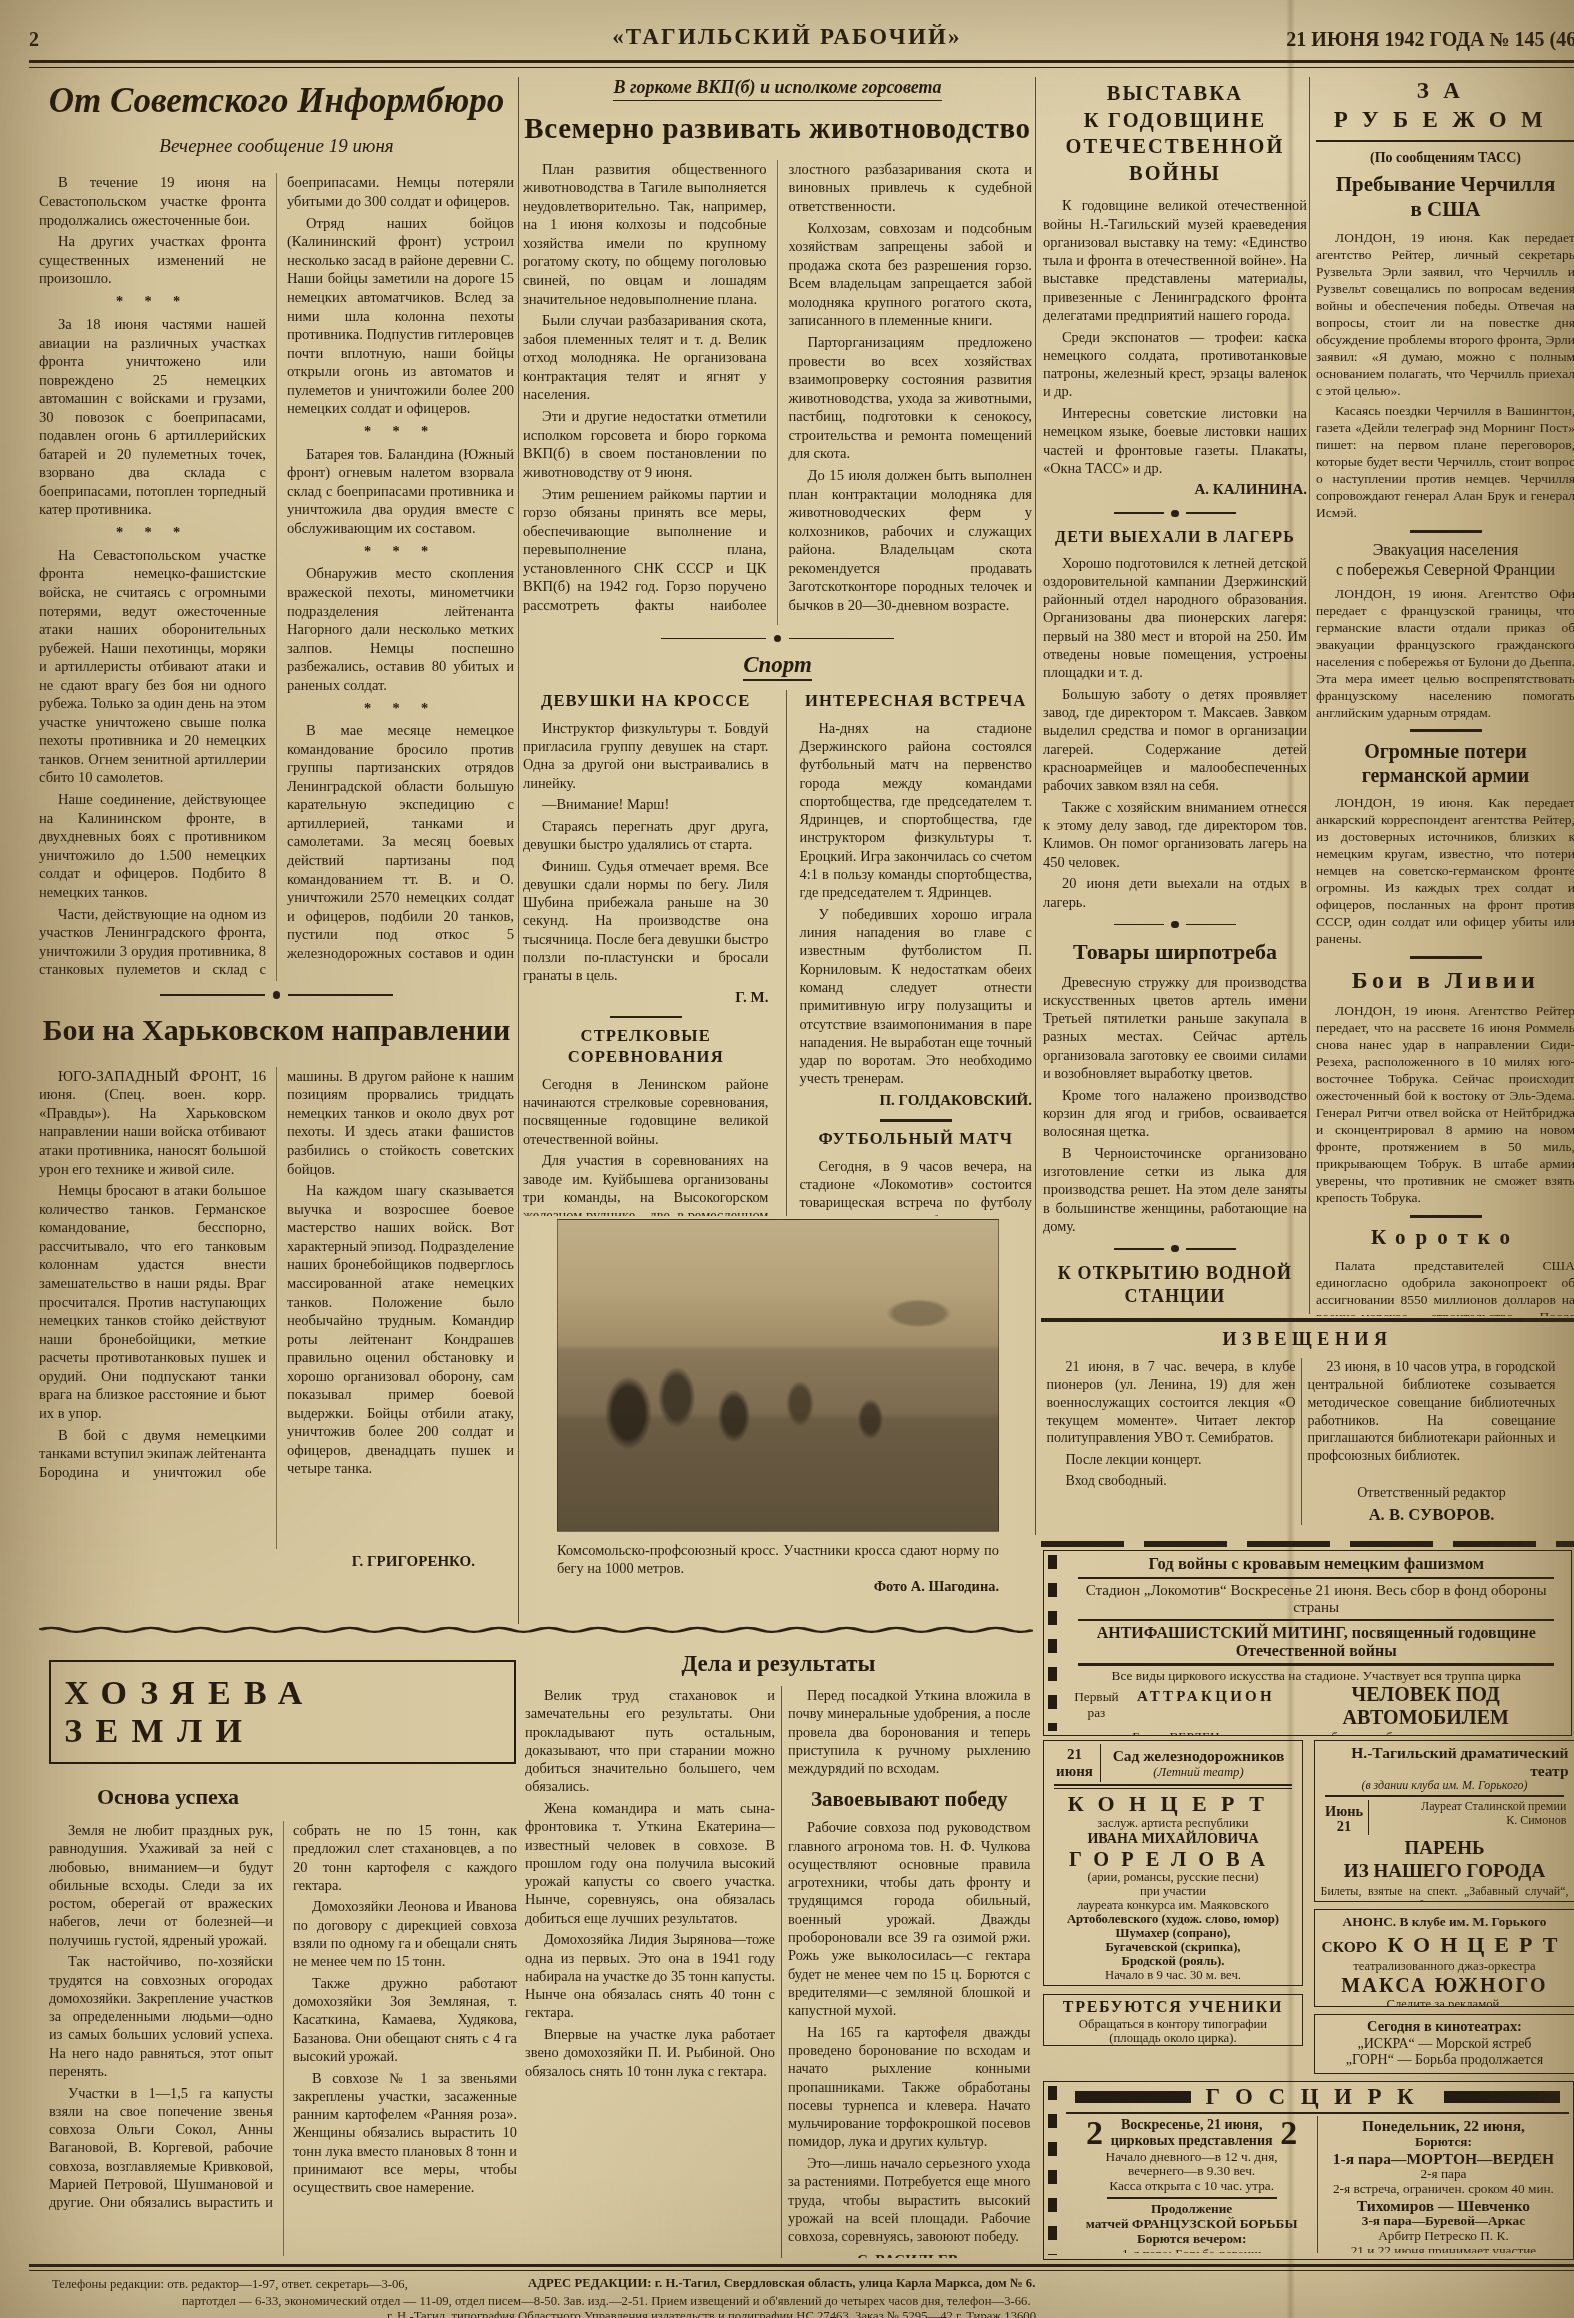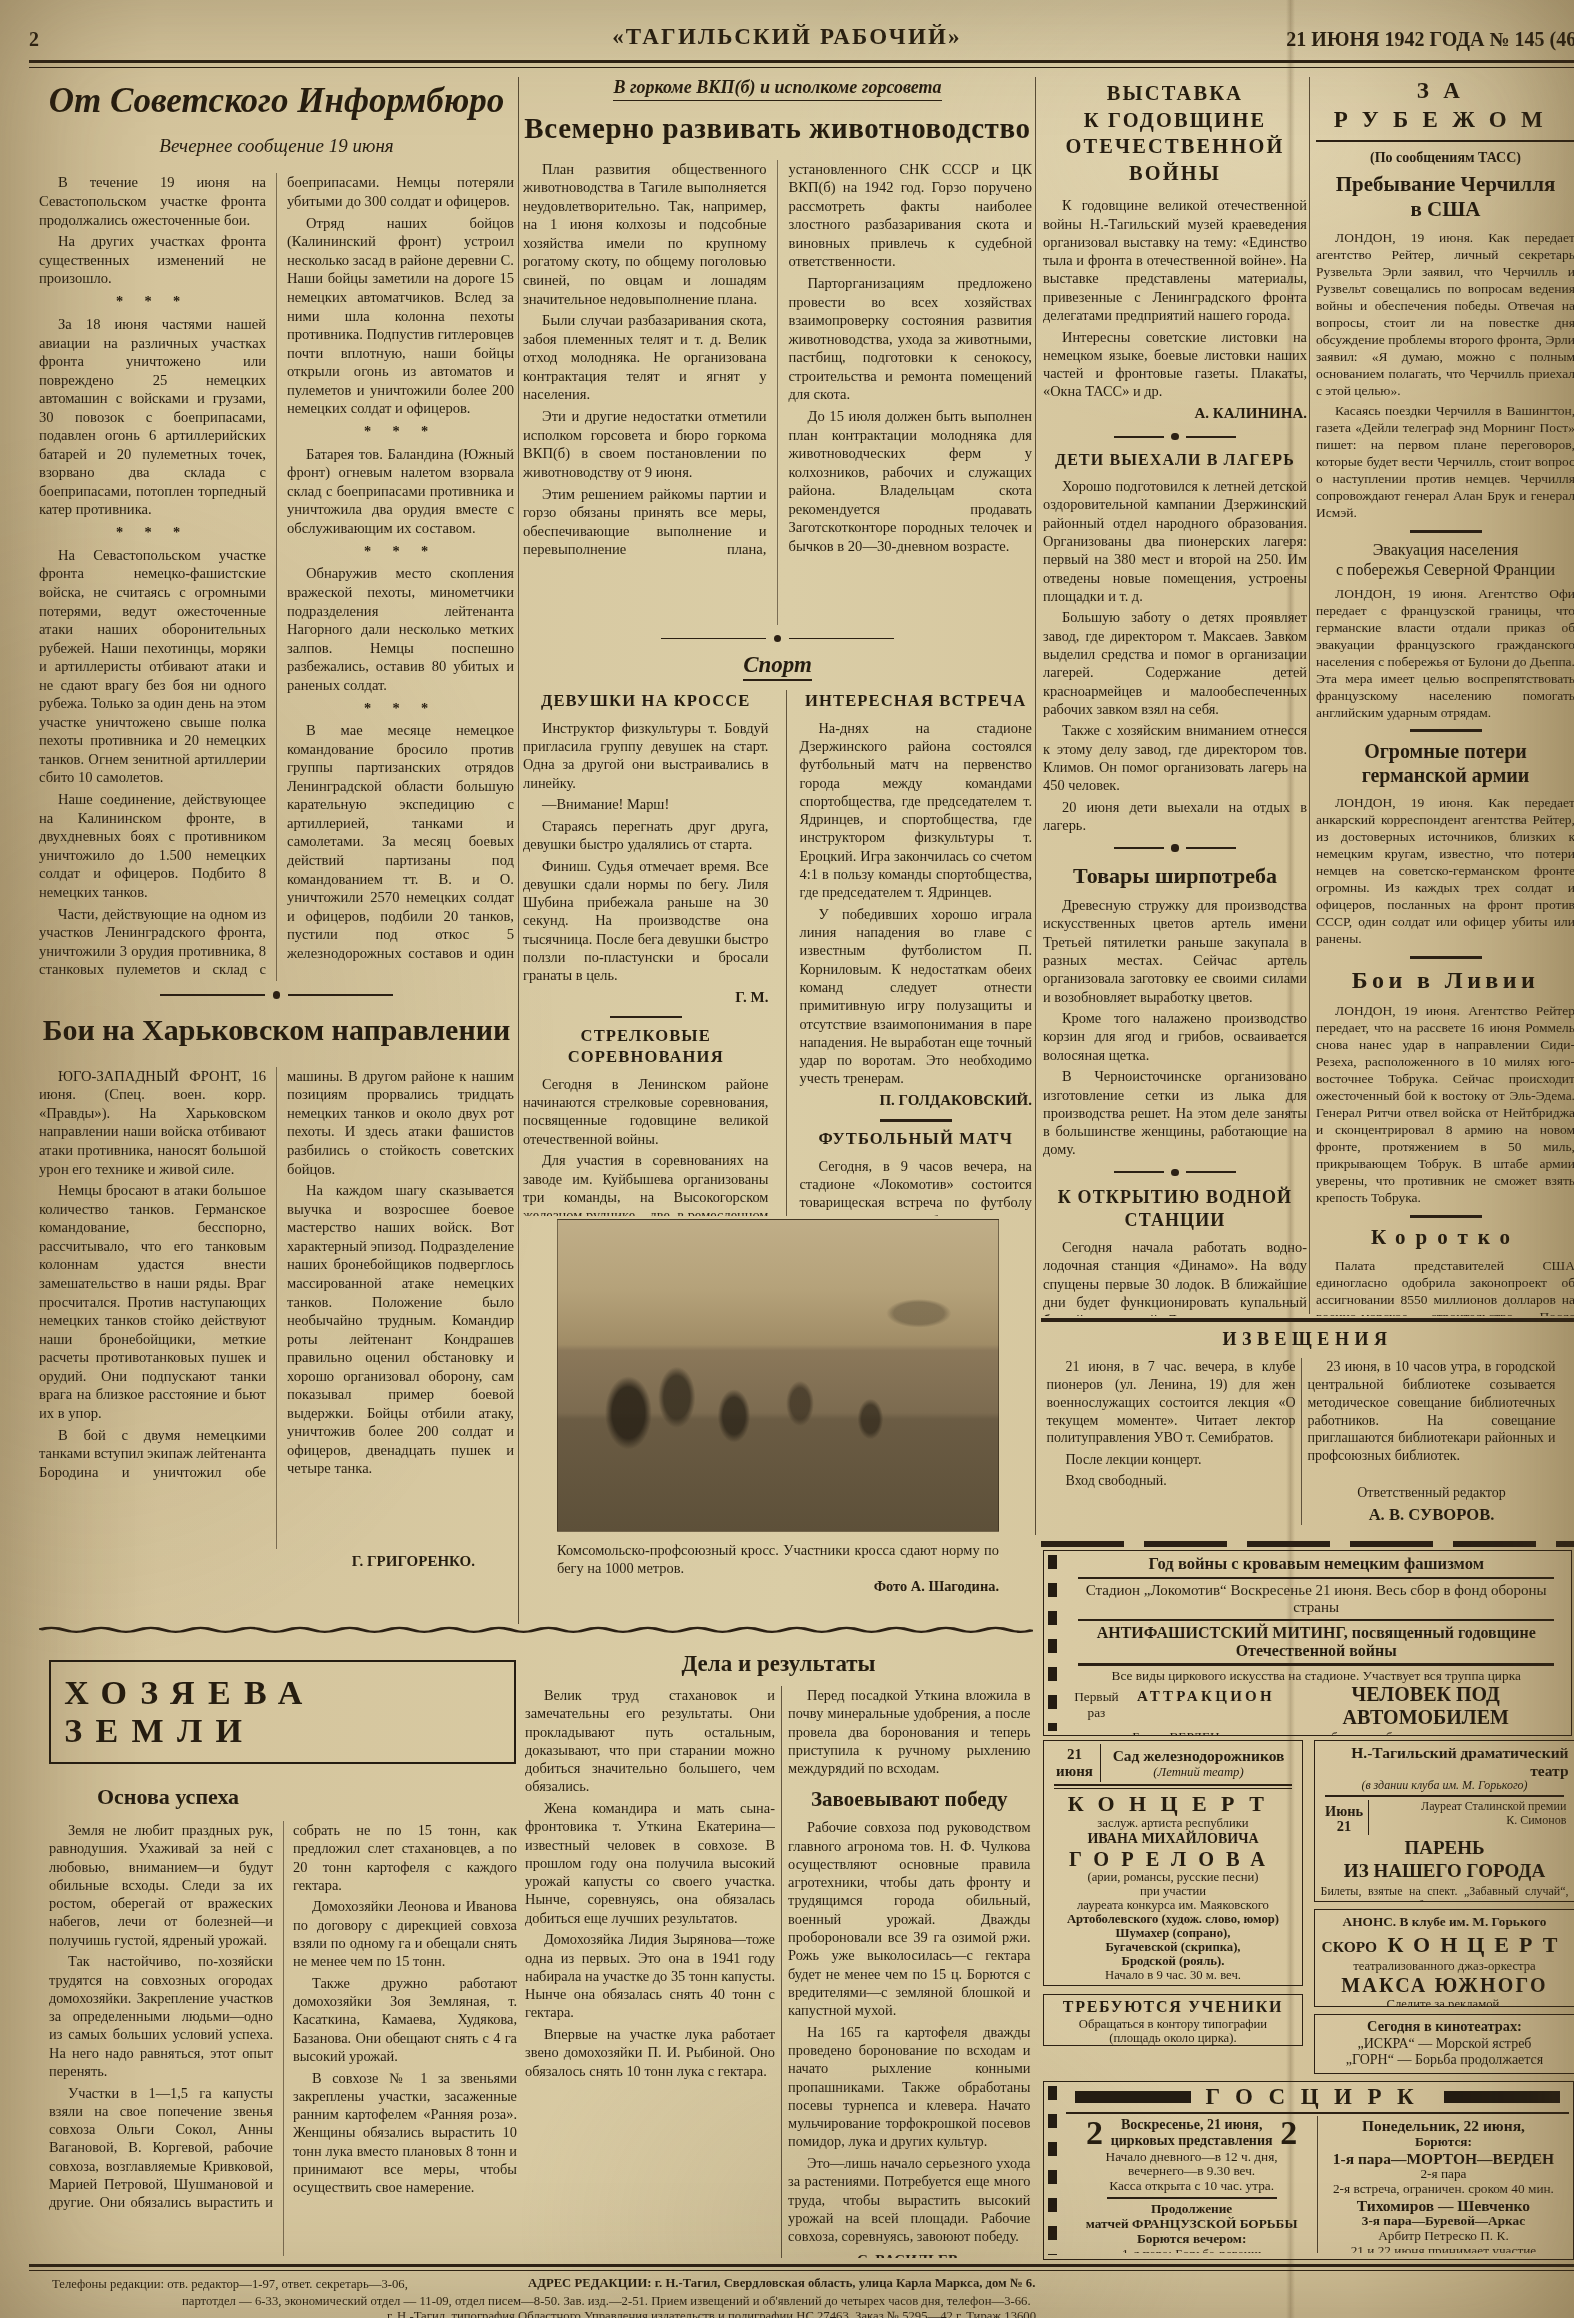--- a/index.html
+++ b/index.html
@@ -245,20 +245,21 @@
   </div>
 
   <div id="center-top">
     <div id="gk-over"><span>В горкоме ВКП(б) и исполкоме горсовета</span></div>
     <div id="gk-title">Всемерно развивать животноводство</div>
     <div id="gk-body" class="body-text">
         <p>План развития общественного животноводства в Тагиле выполняется неудовлетворительно. Так, например, на 1 июня колхозы и подсобные хозяйства имели по крупному рогатому скоту, по общему поголовью свиней, по овцам и лошадям значительное недовыполнение плана.</p>
         <p>Были случаи разбазаривания скота, забоя племенных телят и т. д. Велик отход молодняка. Не организована контрактация телят и ягнят у населения.</p>
         <p>Эти и другие недостатки отметили исполком горсовета и бюро горкома ВКП(б) в своем постановлении по животноводству от 9 июня.</p>
         <p>Этим решением райкомы партии и горзо обязаны принять все меры, обеспечивающие выполнение и перевыполнение плана, установленного СНК СССР и ЦК ВКП(б) на 1942 год. Горзо поручено рассмотреть факты наиболее злостного разбазаривания скота и виновных привлечь к судебной ответственности.</p>
+        <p>Колхозам, совхозам и подсобным хозяйствам запрещены забой и продажа скота без разрешения горзо. Всем владельцам запрещается забой молодняка крупного рогатого скота, записанного в племенные книги.</p>
         <p>Парторганизациям предложено провести во всех хозяйствах взаимопроверку состояния развития животноводства, ухода за животными, пастбищ, подготовки к сенокосу, строительства и ремонта помещений для скота.</p>
         <p>До 15 июля должен быть выполнен план контрактации молодняка для животноводческих ферм у колхозников, рабочих и служащих района. Владельцам скота рекомендуется продавать Заготскотконторе породных телочек и бычков в 20—30-дневном возрасте.</p>
       </div>
     <div class="dotrule" style="width:331px">
         <span class="l"></span>
         <span class="d"></span>
         <span class="l"></span>
       </div>
     <div id="sport-title"><span>Спорт</span></div>
     <div id="sport-cols">
@@ -296,20 +297,21 @@
     <div id="photo-cap">Комсомольско-профсоюзный кросс. Участники кросса сдают норму по бегу на 1000 метров.</div>
     <div id="photo-credit">Фото А. Шагодина.</div>
   </div>
 
   <div id="col-c">
     <div id="vy-title" class="preline">ВЫСТАВКА
 К ГОДОВЩИНЕ
 ОТЕЧЕСТВЕННОЙ ВОЙНЫ</div>
     <div class="body-text" style="margin-top:10px">
         <p>К годовщине великой отечественной войны Н.-Тагильский музей краеведения организовал выставку на тему: «Единство тыла и фронта в отечественной войне». На выставке представлены материалы, привезенные с Ленинградского фронта делегатами предприятий нашего города.</p>
+        <p>Среди экспонатов — трофеи: каска немецкого солдата, противотанковые патроны, железный крест, эрзацы валенок и др.</p>
         <p>Интересны советские листовки на немецком языке, боевые листовки наших частей и фронтовые газеты. Плакаты, «Окна ТАСС» и др.</p>
       </div>
     <div id="vy-sig" class="sig">А. КАЛИНИНА.</div>
     <div class="dotrule" style="width:155px">
         <span class="l" style="width:50px"></span>
         <span class="d"></span>
         <span class="l" style="width:50px"></span>
       </div>
     <div class="c-h2">ДЕТИ ВЫЕХАЛИ В ЛАГЕРЬ</div>
     <div class="body-text">

